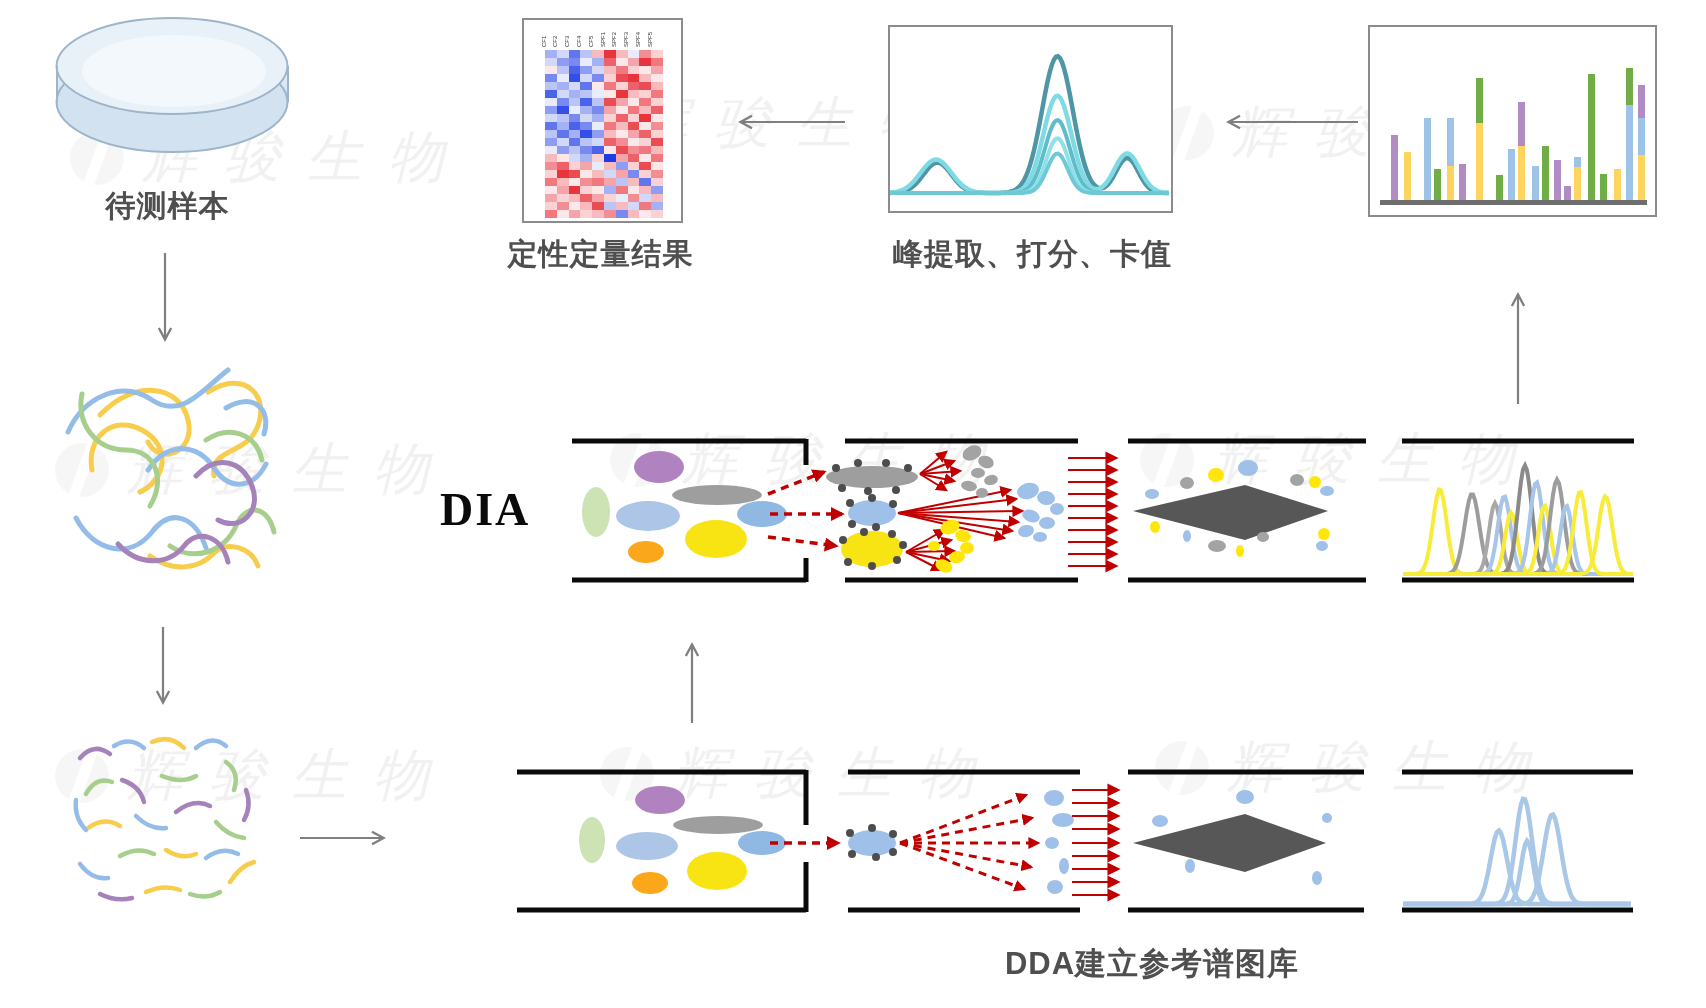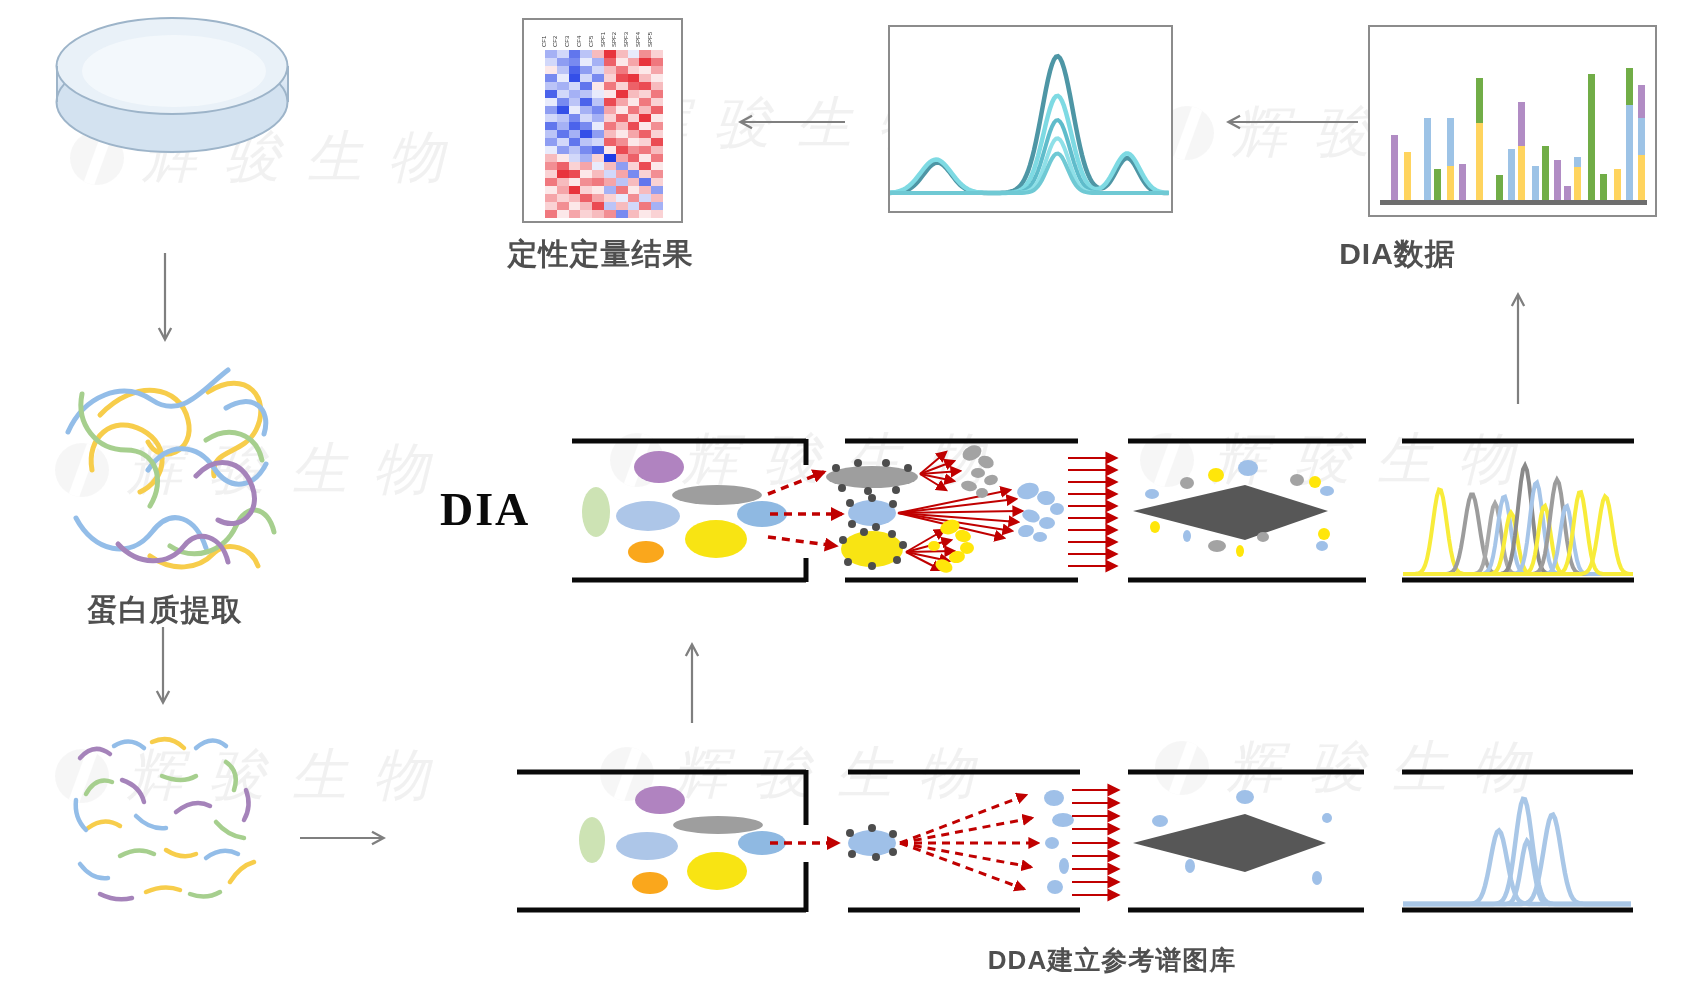--- a/index.html
+++ b/index.html
@@ -351,24 +351,24 @@
       <g fill="#9fc0e8">
         <ellipse cx="1160" cy="821" rx="8" ry="6"></ellipse>
           <ellipse cx="1245" cy="797" rx="9" ry="7"></ellipse>
         <ellipse cx="1327" cy="818" rx="5" ry="5"></ellipse>
           <ellipse cx="1190" cy="866" rx="5" ry="7"></ellipse>
         <ellipse cx="1317" cy="878" rx="5" ry="7"></ellipse>
       </g>
     </g>
   </svg>
 
-  <div class="lbl" style="left:45px;top:590px;width:240px">蛋白质提取</div>
+  <div class="lbl" style="left:60px;top:186px;width:215px">待测样本</div>
   <div class="lbl" style="left:478px;top:234px;width:245px">定性定量结果</div>
-  <div class="lbl" style="left:1290px;top:234px;width:215px">DIA数据</div>
-  <div class="lbl" style="left:912px;top:943px;width:400px;font-size:26px">DDA建立参考谱图库</div>
+  <div class="lbl" style="left:860px;top:234px;width:345px">峰提取、打分、卡值</div>
+  <div class="lbl" style="left:952px;top:943px;width:400px;font-size:31px">DDA建立参考谱图库</div>
   <div class="serif-lbl" style="left:440px;top:483px;width:120px">DIA</div>
 
   <div id="heatmap-box" class="panel-box">
     <div id="heatmap-labels">
         <span class="hm-collbl" style="left: 23.5px; top: 19px;">CF1</span>
         <span class="hm-collbl" style="left: 35.3px; top: 19px;">CF2</span>
         <span class="hm-collbl" style="left: 47.1px; top: 19px;">CF3</span>
         <span class="hm-collbl" style="left: 58.9px; top: 19px;">CF4</span>
         <span class="hm-collbl" style="left: 70.7px; top: 19px;">CF5</span>
         <span class="hm-collbl" style="left: 82.5px; top: 19px;">SPF1</span>

